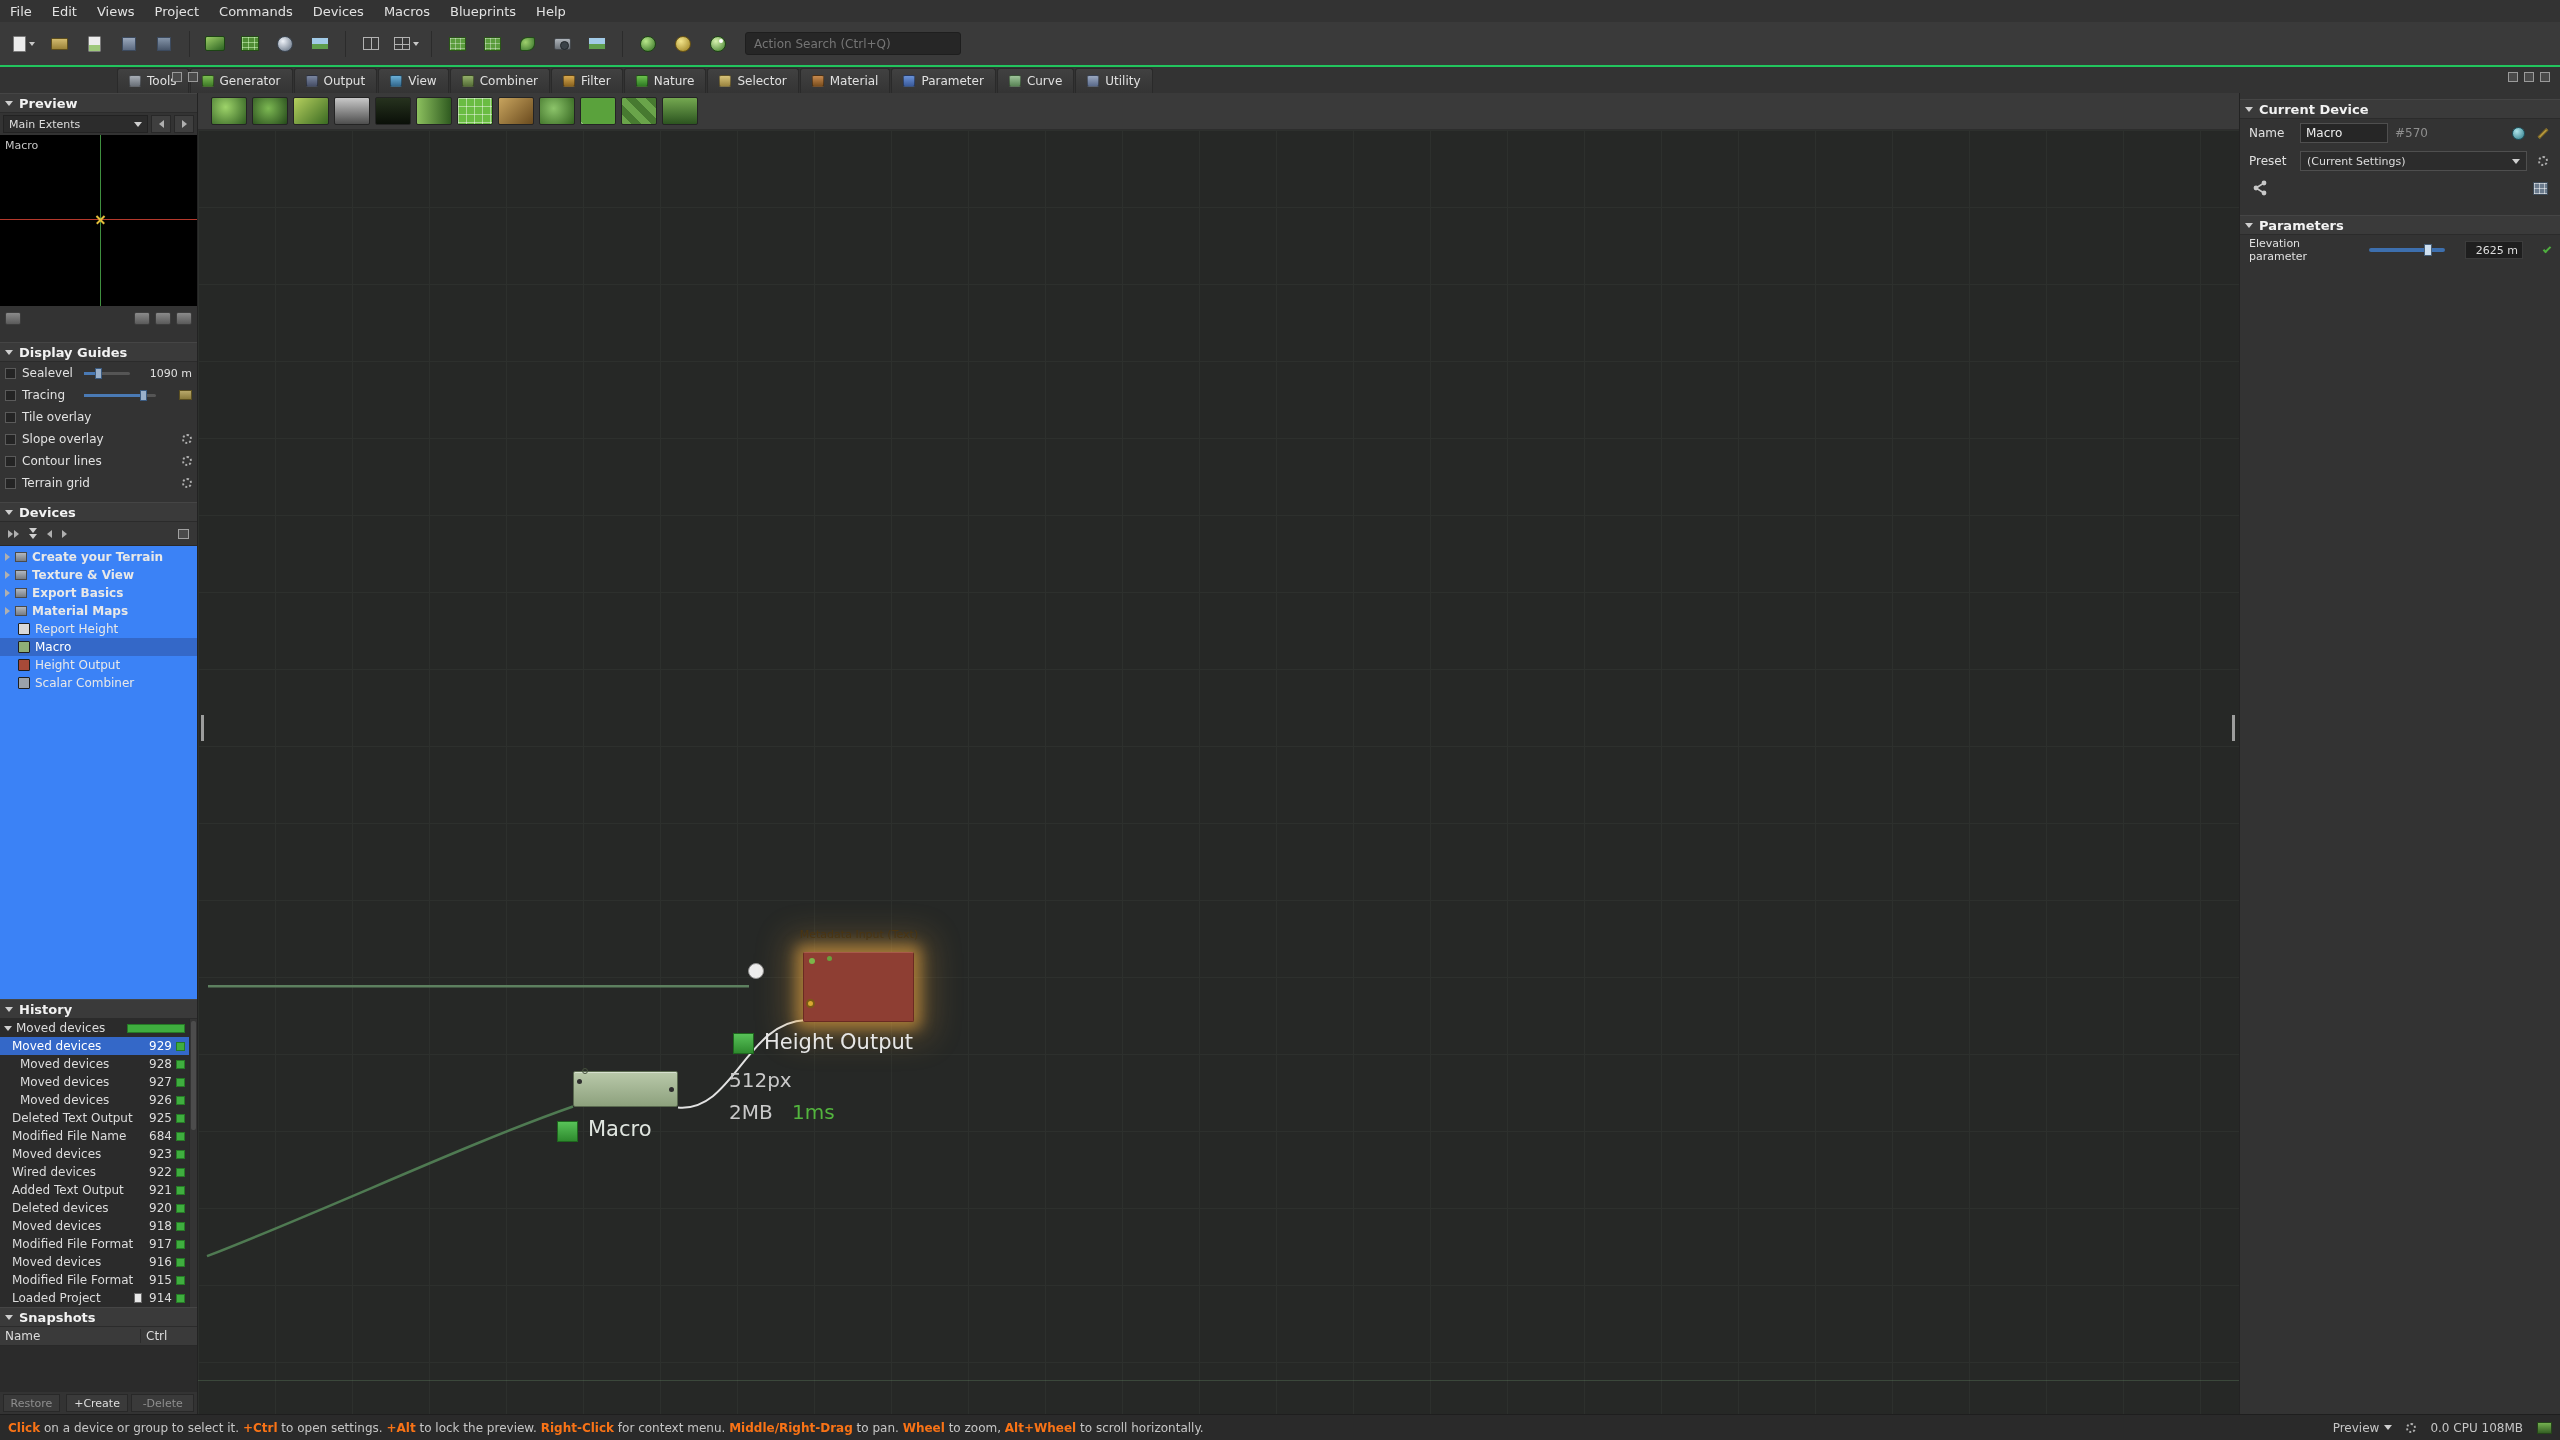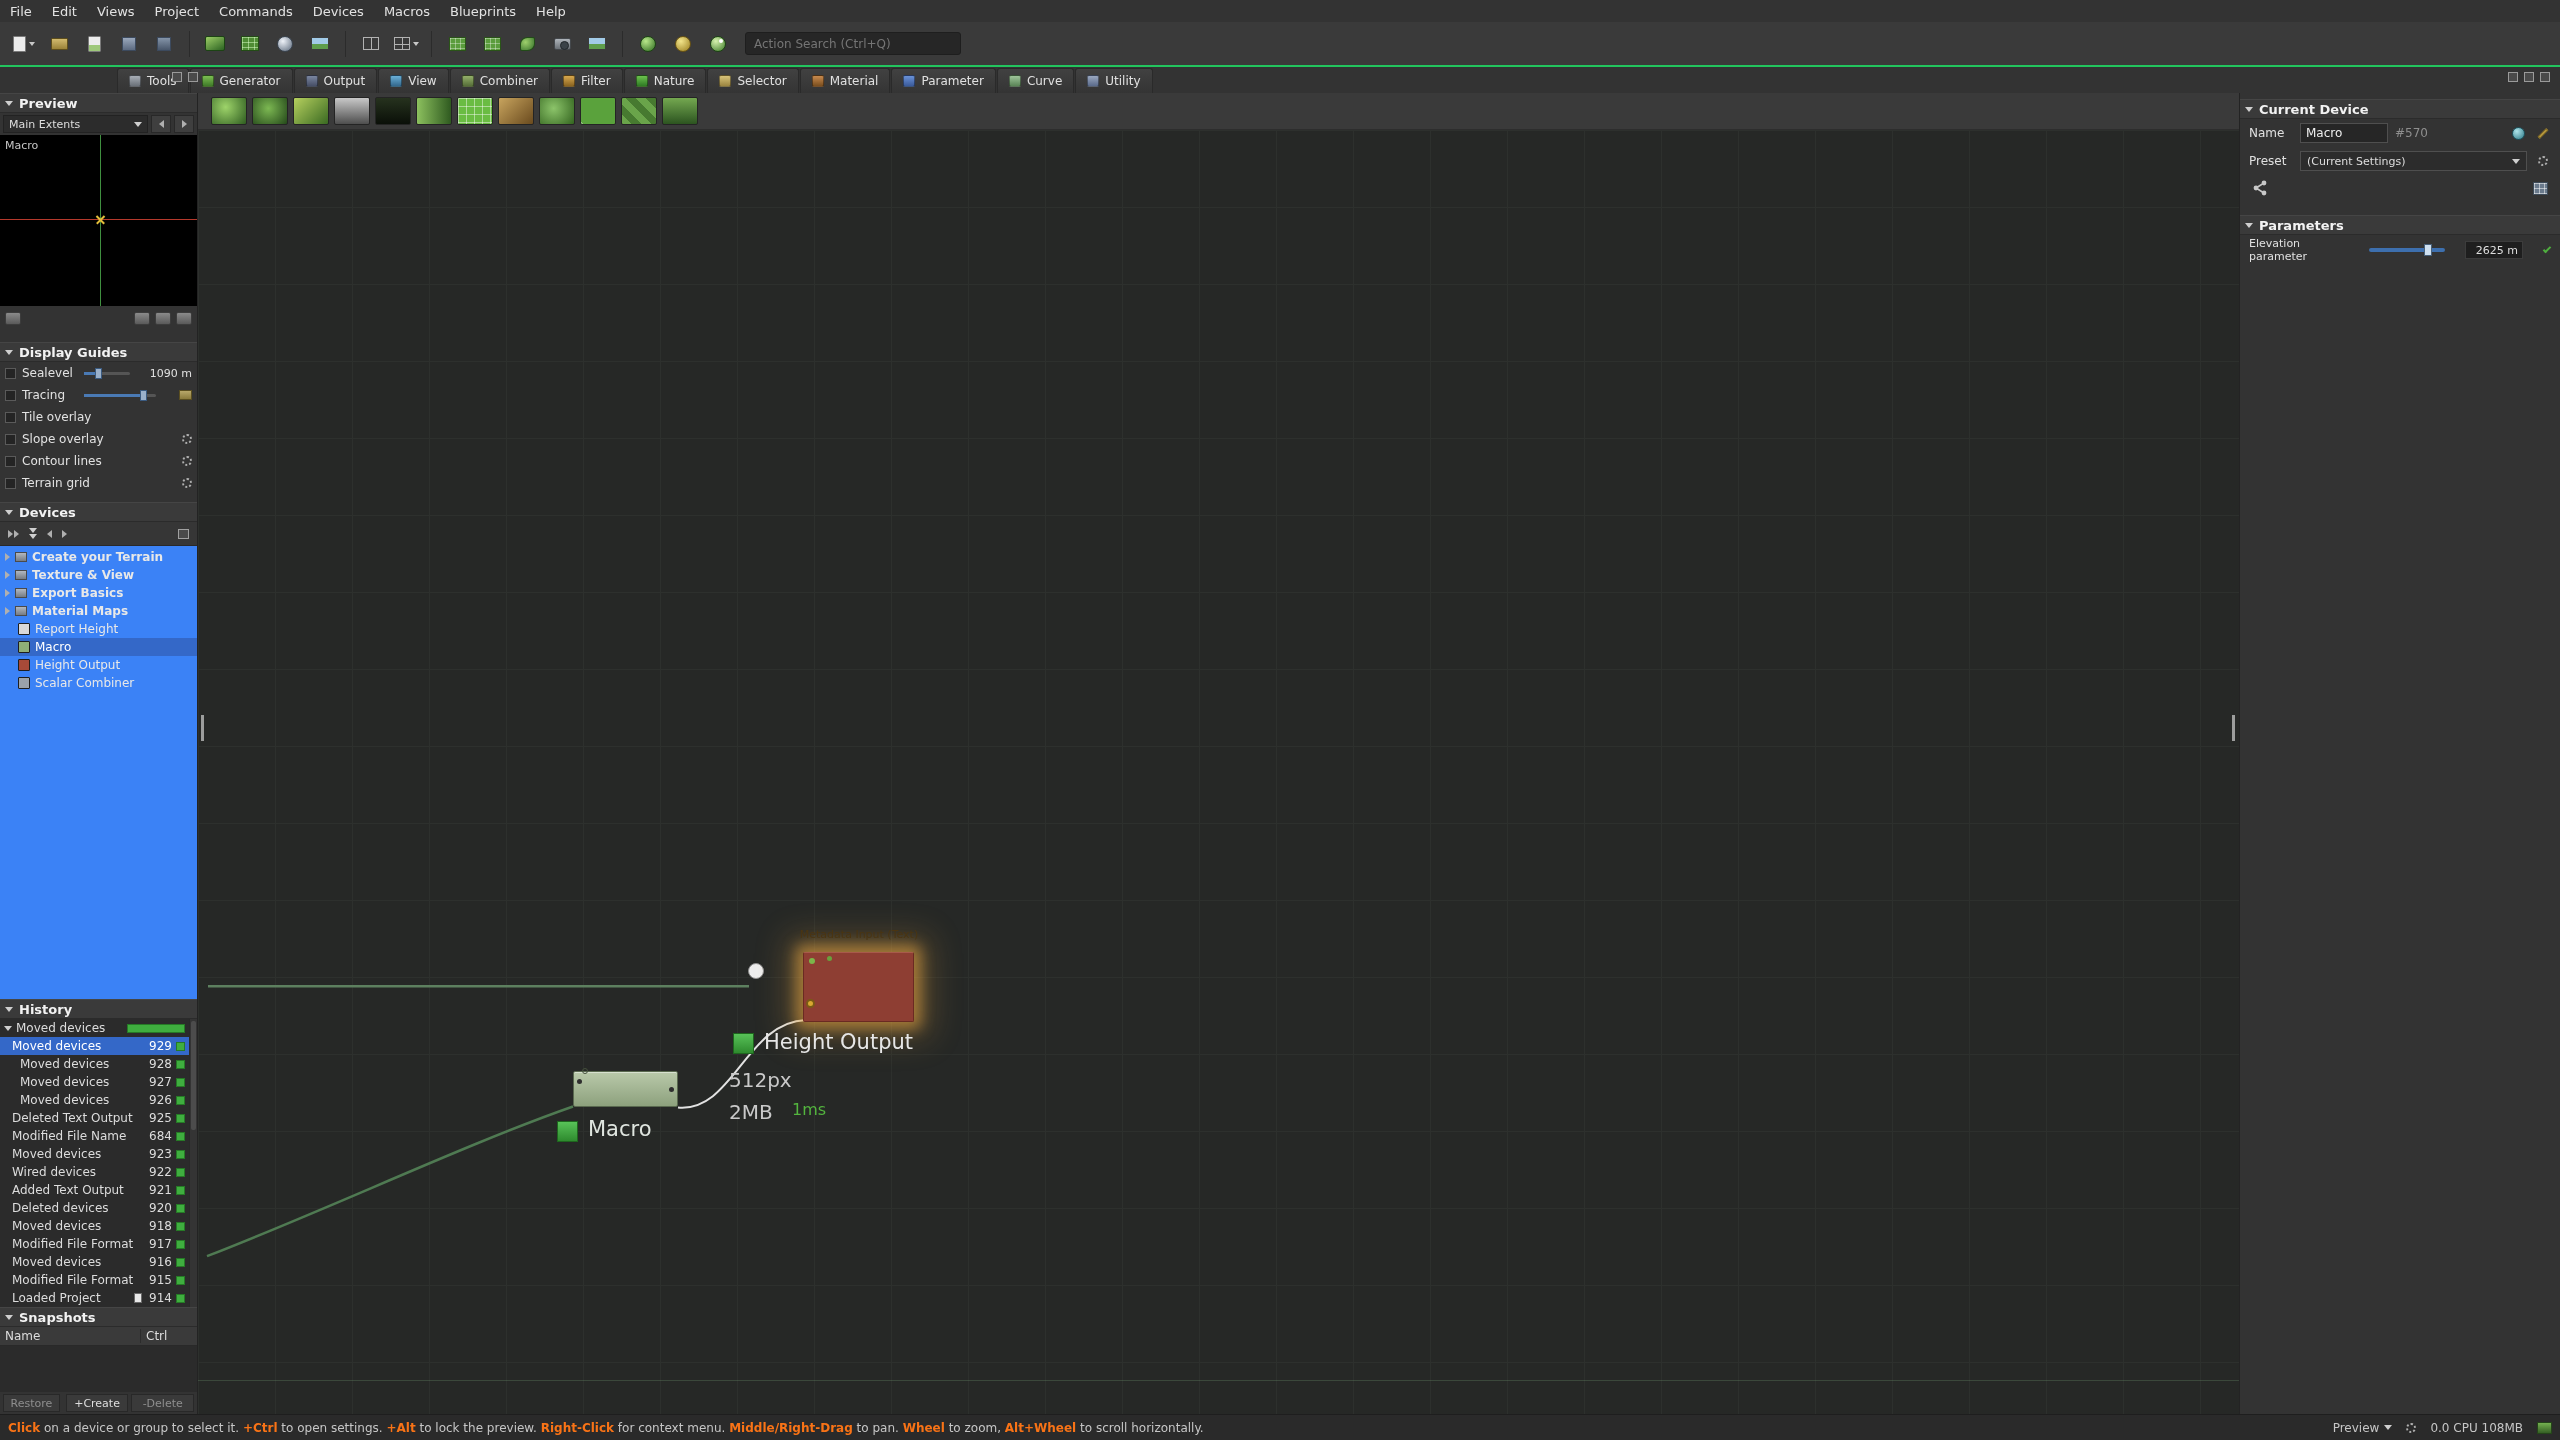--- a/index.html
+++ b/index.html
@@ -168,21 +168,21 @@
      box-shadow:0 0 14px 7px rgba(232,166,66,.55),0 0 32px 16px rgba(232,166,66,.26)}
   .metadata-node .mp-g1{position:absolute;left:5px;top:5px;width:6px;height:6px;background:#7cb64a;border-radius:50%}
   .metadata-node .mp-g2{position:absolute;left:23px;top:3px;width:5px;height:5px;background:#6aa03e;border-radius:50%}
   .metadata-node .mp-y{position:absolute;left:2px;top:46px;width:9px;height:9px;border-radius:50%;background:#d8a832;border:2px solid #7a5a16}
   .metadata-title{position:absolute;left:575px;top:798px;width:172px;text-align:center;font-size:11px;color:#4a3512}
   .node-chip{position:absolute;width:21px;height:21px;background:linear-gradient(#58c258,#2e8a2e);border:1px solid #1e661e}
   .ho-chip{left:535px;top:903px}
   .ho-text{position:absolute;left:566px;top:900px;font-size:21px;color:#e6e6e6}
   .res-text{position:absolute;left:531px;top:938px;font-size:20px;color:#c9c9c9}
   .size-text{position:absolute;left:531px;top:970px;font-size:20px;color:#c9c9c9}
-  .time-text{position:absolute;left:594px;top:970px;font-size:16px;color:#53b53e}
+  .time-text{position:absolute;left:594px;top:970px;font-size:20px;color:#53b53e}
   .mc-chip{left:359px;top:991px}
   .mc-text{position:absolute;left:390px;top:987px;font-size:21px;color:#dfe5df}
   .edge-mark{position:absolute;width:3px;height:26px;background:#cfcfcf;opacity:.7}
   .edge-l{left:3px;top:585px}.edge-r{right:4px;top:585px}
 
   
   .right-panel{width:321px;background:#333;border-left:1px solid #232323;display:flex;flex-direction:column;padding-top:6px;flex:0 0 auto}
   .cd-row{height:28px;display:flex;align-items:center;gap:7px;padding:0 9px;font-size:12px;flex:0 0 auto}
   .cd-label{width:44px;color:#e0e0e0;flex:0 0 auto}
   .cd-input{width:88px;height:20px;background:#262626;border:1px solid #4f4f4f;color:#eee;font-size:12px;padding:0 5px;outline:none;font-family:inherit}

